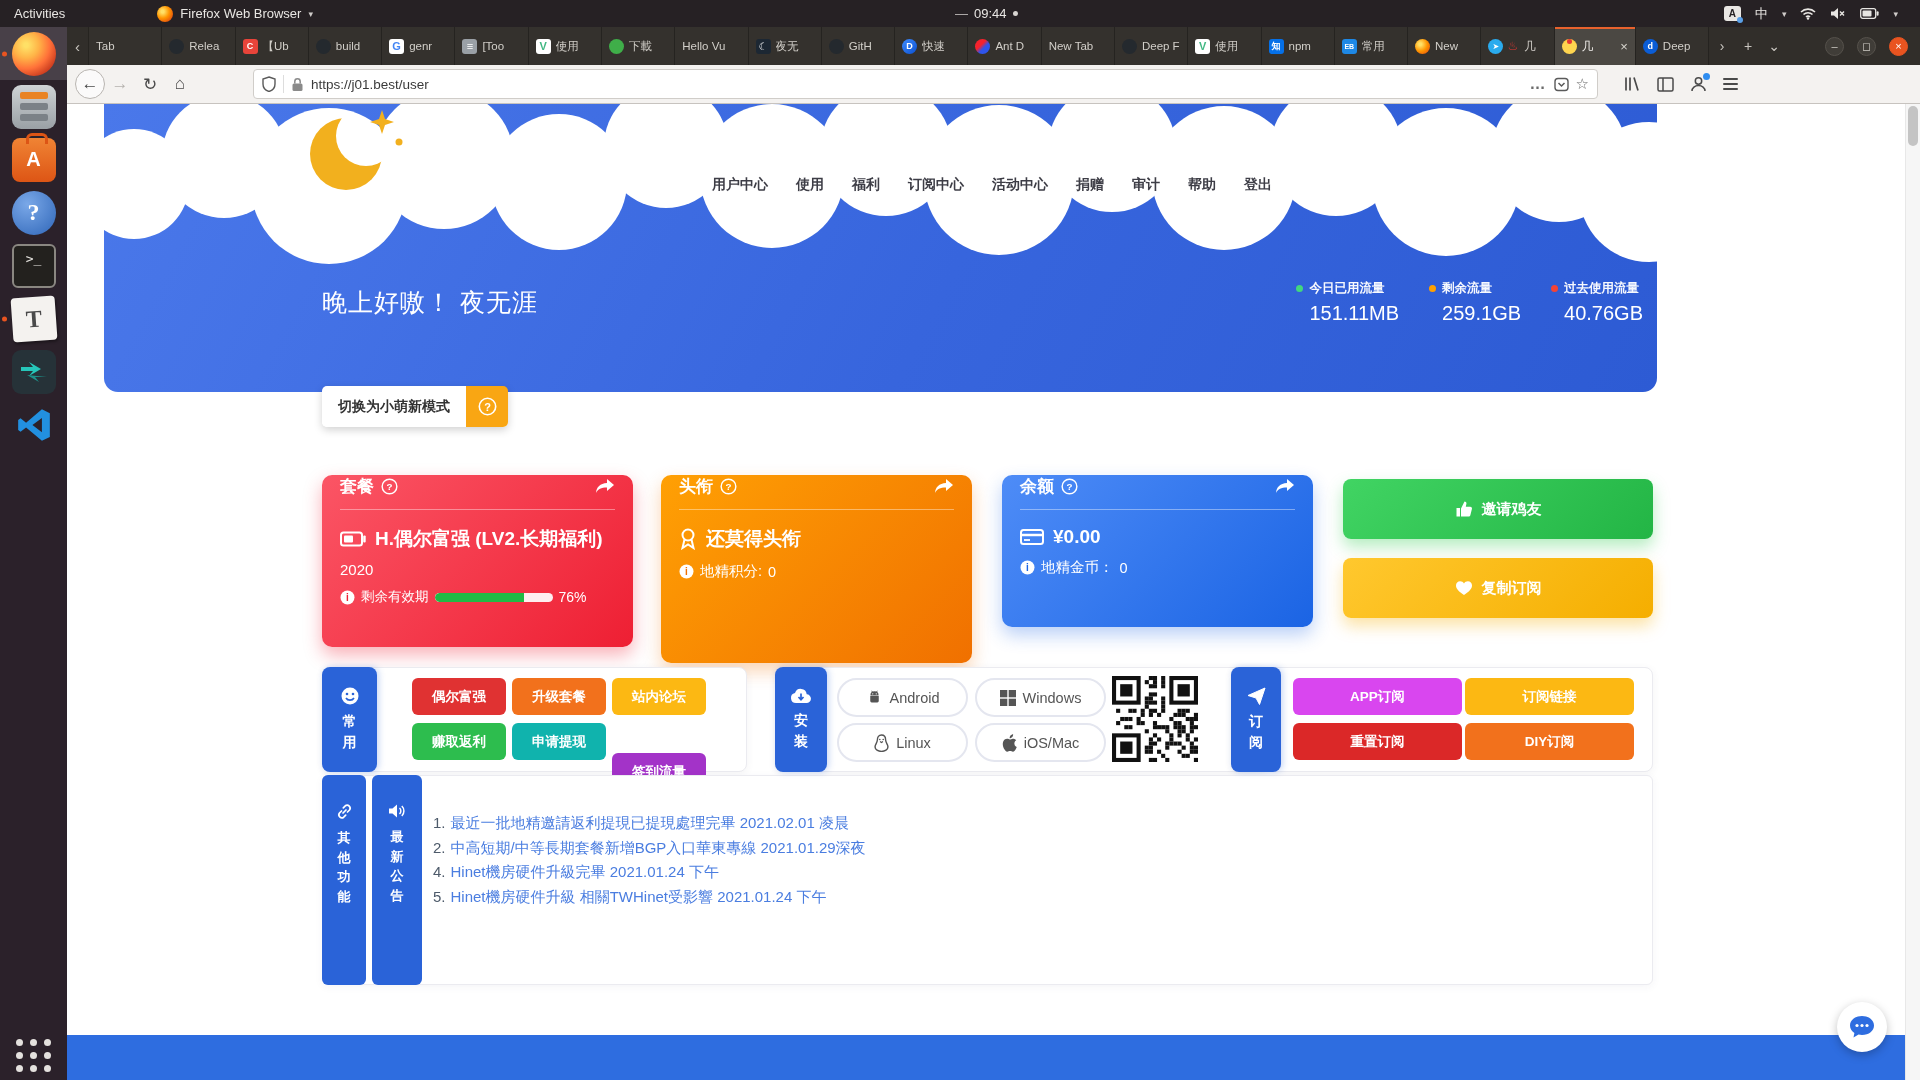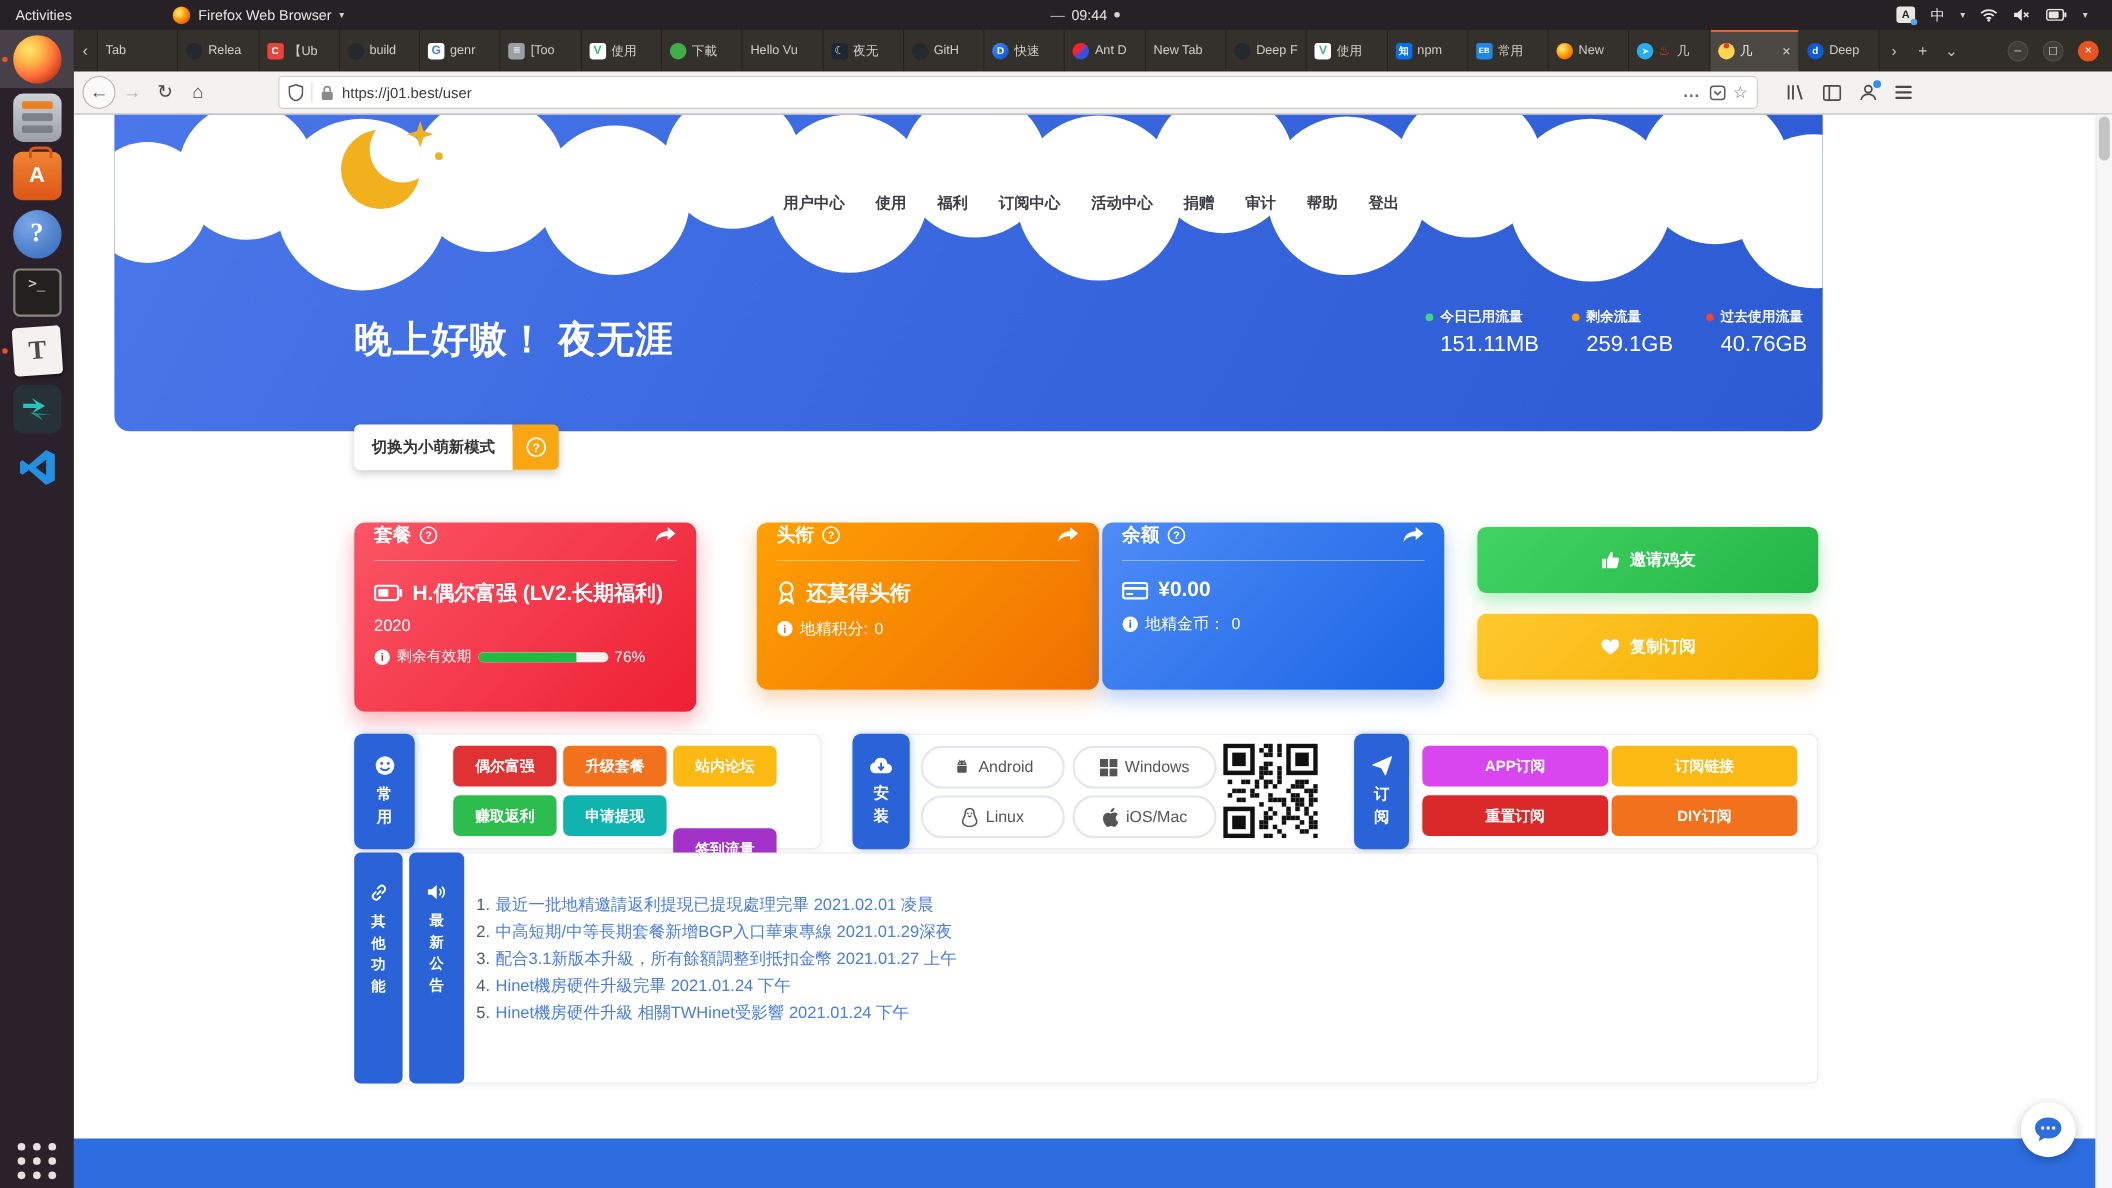--- a/index.html
+++ b/index.html
@@ -93,37 +93,37 @@
   #page { position:absolute; left:0; top:77px; width:1853px; height:976px; background:#fff; overflow:hidden; }
   #pg-scroll { position:absolute; right:0; top:0; width:15px; height:976px; background:#f6f6f6; border-left:1px solid #e8e8e8; }
   #pg-scroll .thumb { position:absolute; left:2px; top:2px; width:10px; height:40px; background:#c4c4c4; border-radius:5px; }
 
   #hero { position:absolute; left:37px; top:0; width:1553px; height:288px; border-radius:0 0 14px 14px;
     background:linear-gradient(118deg,#4a78ea 0%,#3765dd 55%,#2d5bd4 100%); overflow:hidden; }
   #hero .clouds { position:absolute; left:0; top:0; }
   #hero-nav { position:absolute; left:608px; top:72px; display:flex; gap:28px; font-size:14px; font-weight:bold; color:#3d3d46; }
   #hero-nav span { cursor:pointer; }
   #moon { position:absolute; left:200px; top:4px; }
-  #greeting { position:absolute; left:218px; top:182px; font-size:34px; font-weight:bold; color:#fff; letter-spacing:1px; }
+  #greeting { position:absolute; left:218px; top:182px; font-size:25px; font-weight:normal; color:#fff; letter-spacing:1px; }
   #stats { position:absolute; right:14px; top:176px; display:flex; gap:30px; }
   .stat .lbl { display:flex; align-items:center; gap:6px; font-size:12.5px; font-weight:bold; color:rgba(255,255,255,.96); }
   .stat .dot { width:7px; height:7px; border-radius:50%; }
   .stat .val { margin-top:5px; font-size:20px; color:#fff; padding-left:13px; }
 
   #toggle { position:absolute; left:255px; top:282px; height:41px; display:flex; border-radius:5px;
     box-shadow:0 3px 8px rgba(0,0,0,.18); z-index:5; }
   #toggle .tg-main { background:#fff; border-radius:5px 0 0 5px; display:flex; align-items:center;
     padding:0 16px; font-size:14px; font-weight:bold; color:#333; }
   #toggle .tg-q { width:42px; background:#f9a613; border-radius:0 5px 5px 0; display:flex; align-items:center; justify-content:center; }
 
   .card { position:absolute; top:371px; width:311px; border-radius:10px; color:#fff; padding:0 18px 0; }
   .card-red { left:255px; height:172px; background:linear-gradient(135deg,#fb5565,#ee1f33);
     box-shadow:0 8px 18px rgba(238,31,51,.35); }
-  .card-orange { left:594px; height:152px; background:linear-gradient(135deg,#ffa004,#f07000);
-    box-shadow:0 8px 18px rgba(240,112,0,.3);margin-left:27px; }
+  .card-orange { left:594px; height:188px; background:linear-gradient(135deg,#ffa004,#f07000);
+    box-shadow:0 8px 18px rgba(240,112,0,.3); }
   .card-blue { left:935px; height:152px; background:linear-gradient(135deg,#4e8cf7,#1b64e4);
     box-shadow:0 8px 18px rgba(27,100,228,.3); }
   .card-head { display:flex; align-items:center; justify-content:space-between; padding-bottom:11px;
     border-bottom:1px solid rgba(255,255,255,.4); }
   .card-title { display:flex; align-items:center; gap:7px; font-size:17px; font-weight:bold; }
   .card-main { display:flex; align-items:center; gap:9px; margin-top:16px; font-size:19px; font-weight:bold; }
   .card-sub { margin-top:9px; font-size:15px; }
   .card-info { display:flex; align-items:center; gap:6px; margin-top:10px; font-size:13.5px; }
   .pbar { width:118px; height:9px; background:rgba(255,255,255,.92); border-radius:5px; overflow:hidden; }
   .pfill { height:100%; background:#21ba45; border-radius:5px 0 0 5px; }
@@ -819,21 +819,20 @@
     <div class="annc-tab" style="left:305px; width:50px;">
       <svg width="18" height="16" viewBox="0 0 18 16">
           <polygon points="1,5.5 4.5,5.5 9,1.5 9,14.5 4.5,10.5 1,10.5" fill="#fff"></polygon>
           <path d="M11.5 5 a4 4 0 0 1 0 6 M13.8 3 a7 7 0 0 1 0 10" stroke="#fff" stroke-width="1.5" fill="none"></path>
         </svg>
       <span class="vtext" style="font-size:13px;">最新公告</span>
     </div>
     <ol id="annc-list">
         <li><span>1.</span><a>最近一批地精邀請返利提現已提現處理完畢 2021.02.01 凌晨</a></li>
         <li><span>2.</span><a>中高短期/中等長期套餐新增BGP入口華東專線 2021.01.29深夜</a></li>
-        <li><span>3.</span><a>配合3.1新版本升級，所有餘額調整到抵扣金幣 2021.01.27 上午</a></li>
         <li><span>4.</span><a>Hinet機房硬件升級完畢 2021.01.24 下午</a></li>
         <li><span>5.</span><a>Hinet機房硬件升級 相關TWHinet受影響 2021.01.24 下午</a></li>
       </ol>
 
     <div id="footer"></div>
 
     <div id="chat-fab">
       <svg width="28" height="26" viewBox="0 0 28 26">
           <path d="M14 2 C7 2 2 6.2 2 11.5 C2 14.6 3.7 17.3 6.4 19 L5.5 23.5 L10.5 20.6 C11.6 20.9 12.8 21 14 21 C21 21 26 16.8 26 11.5 C26 6.2 21 2 14 2 Z" fill="#2e6de0"></path>
           <circle cx="9" cy="11.5" r="1.6" fill="#fff"></circle>

